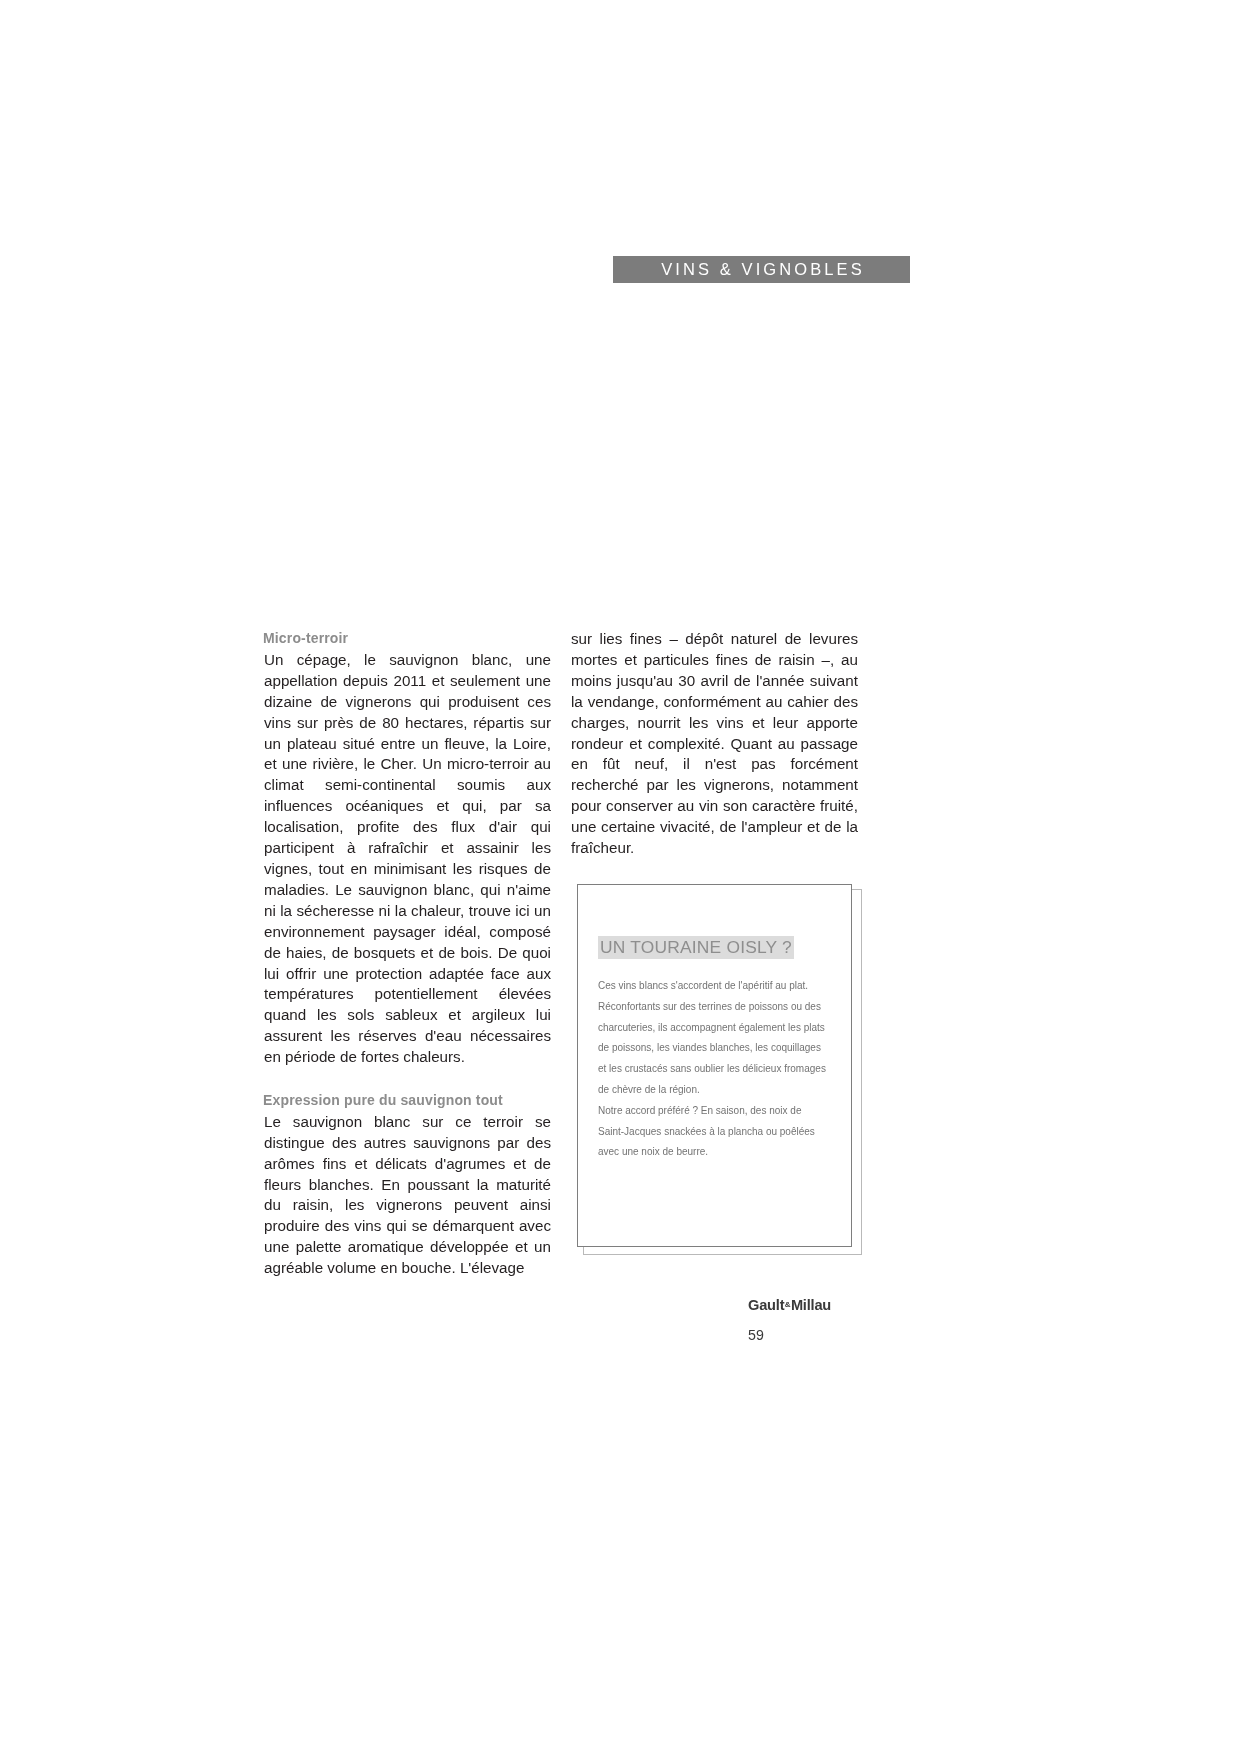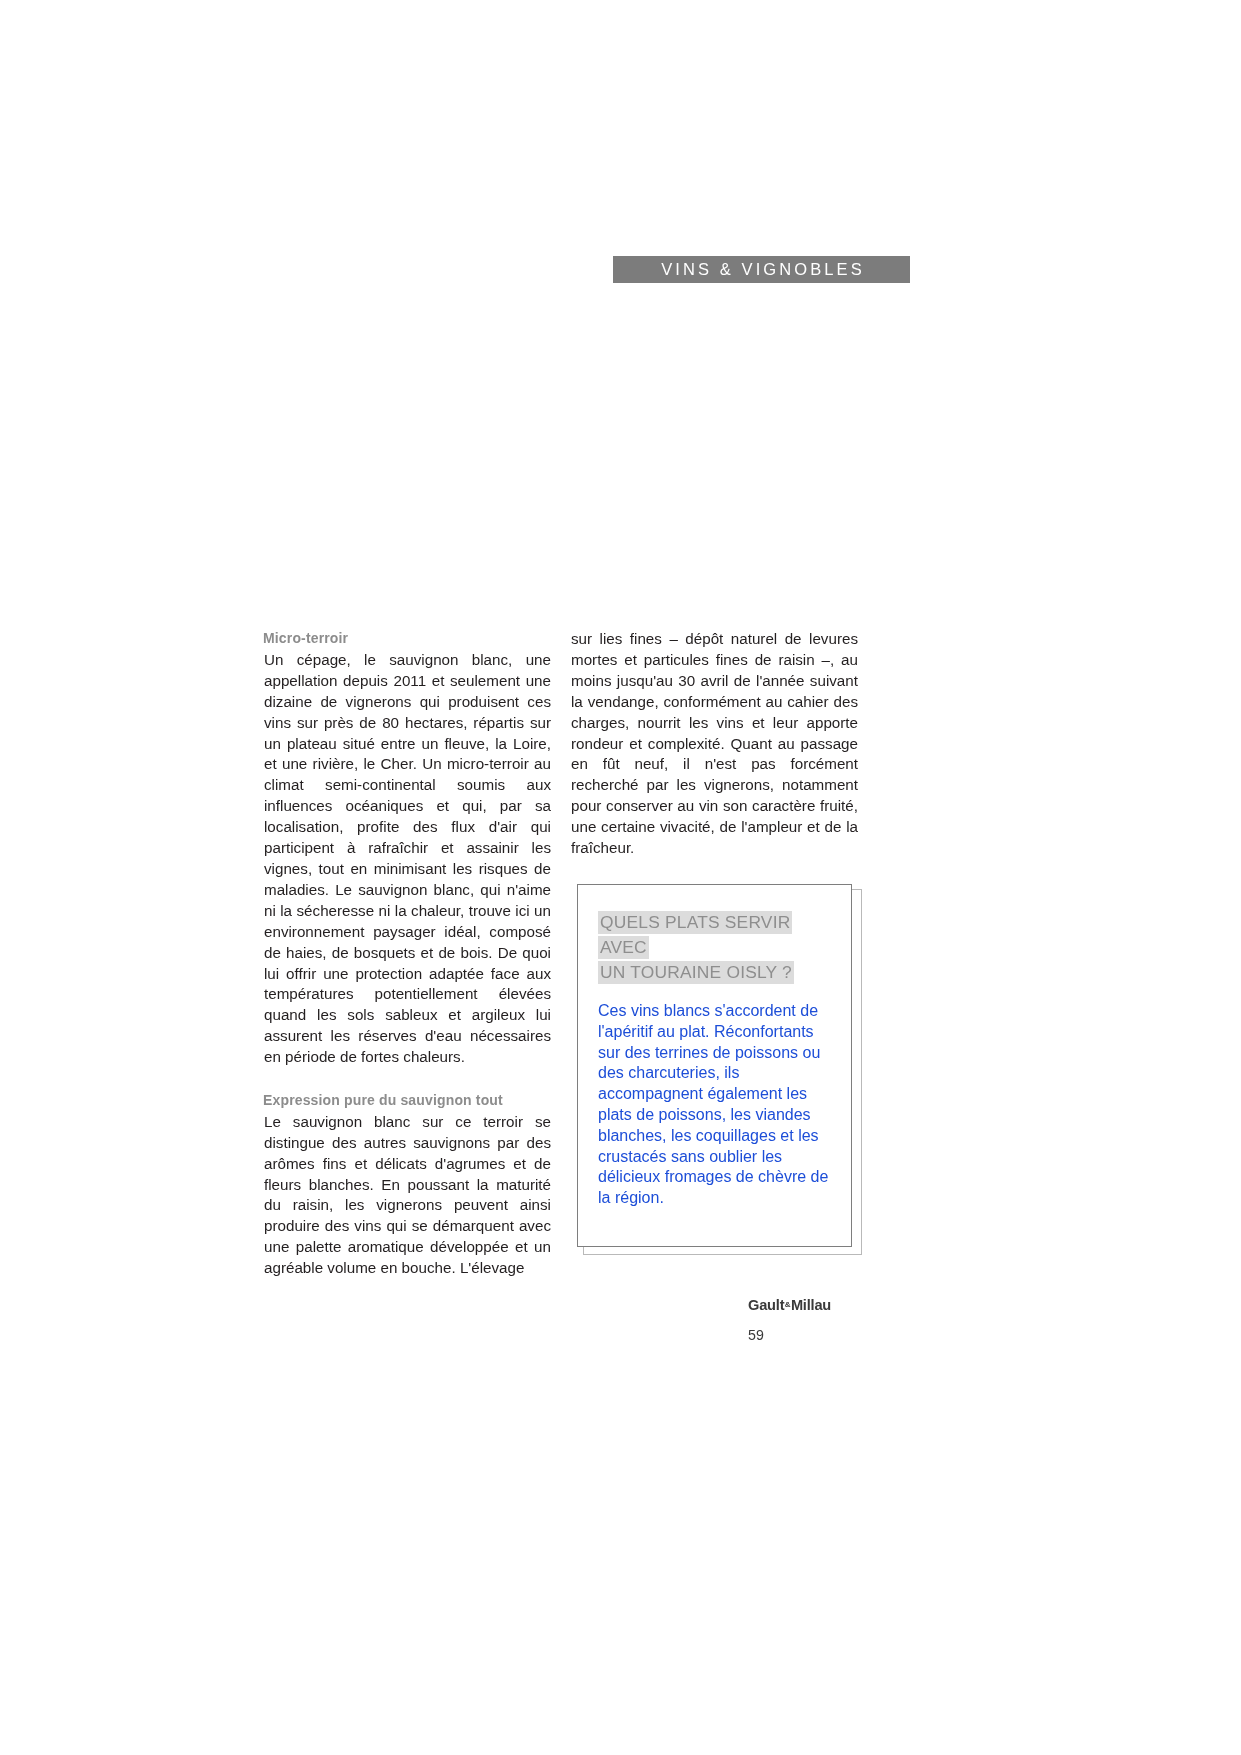--- a/index.html
+++ b/index.html
@@ -108,23 +108,23 @@
     margin: 0 0 16px 0;
   }
   .callout-title .hl {
     background: #dcdcdc;
     display: inline;
     padding: 1px 2px 2px 2px;
     box-decoration-break: clone;
     -webkit-box-decoration-break: clone;
   }
   .callout-body {
-    font-size: 16px;
+    font-size: 10px;
     line-height: 20.8px;
-    color: #1d4ed8;
+    color: #737373;
     text-align: left;
     margin: 0;
   }
 
   
   .footer {
     position: absolute;
     left: 748px;
     top: 1297px;
     display: flex;
@@ -173,24 +173,25 @@
 
   <div class="col col-right">
     <p class="para">sur lies fines – dépôt naturel de levures mortes et particules fines de raisin –, au moins jusqu'au 30 avril de l'année suivant la vendange, conformément au cahier des charges, nourrit les vins et leur apporte rondeur et complexité. Quant au passage en fût neuf, il n'est pas forcément recherché par les vignerons, notamment pour conserver au vin son caractère fruité, une certaine vivacité, de l'ampleur et de la fraîcheur.</p>
   </div>
 
   <div class="callout-shadow"></div>
 
   <div class="callout">
     <div class="callout-inner">
       <div class="callout-title">
-        <span class="hl">QUELS PLATS SERVIR AVEC</span><br>
+        <br>
         <span class="hl">UN TOURAINE OISLY ?</span>
       </div>
       <p class="callout-body">Ces vins blancs s'accordent de l'apéritif au plat. Réconfortants sur des terrines de poissons ou des charcuteries, ils accompagnent également les plats de poissons, les viandes blanches, les coquillages et les crustacés sans oublier les délicieux fromages de chèvre de la région.</p>
+      <p class="callout-body">Notre accord préféré ? En saison, des noix de Saint-Jacques snackées à la plancha ou poêlées avec une noix de beurre.</p>
     </div>
   </div>
 
   <div class="footer">
     <span class="logo">
       <span>Gault</span>
       <span class="amp">&amp;</span>
       <span>Millau</span>
     </span>
     <span class="page-number">59</span>

